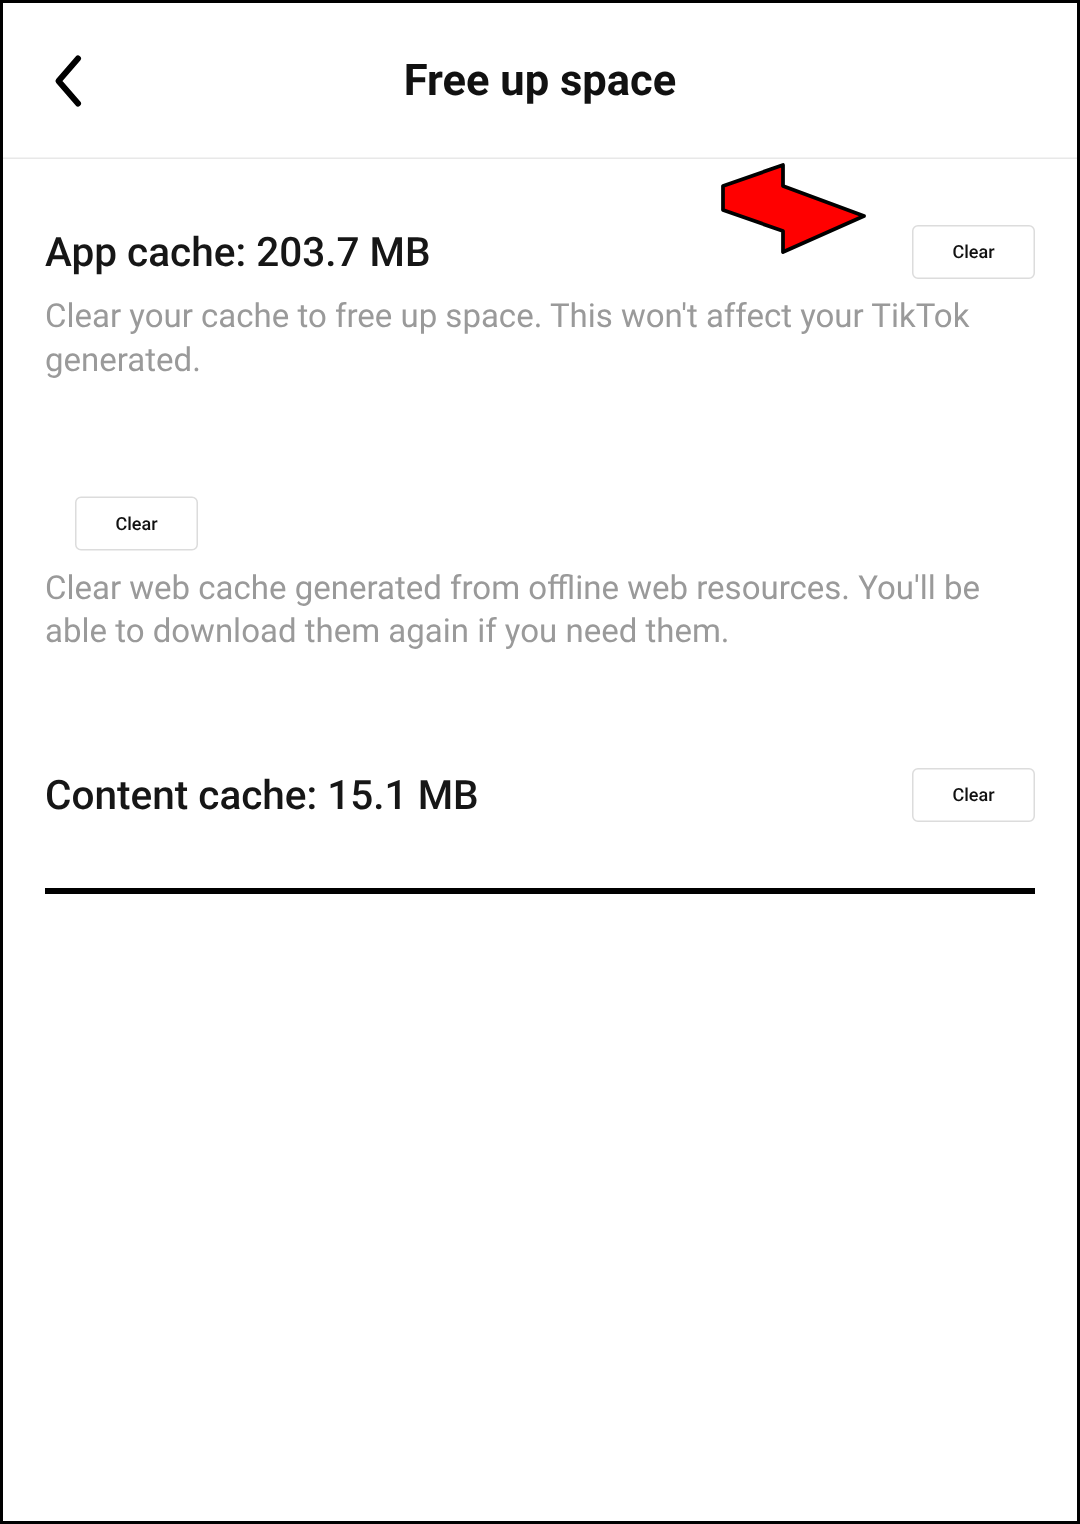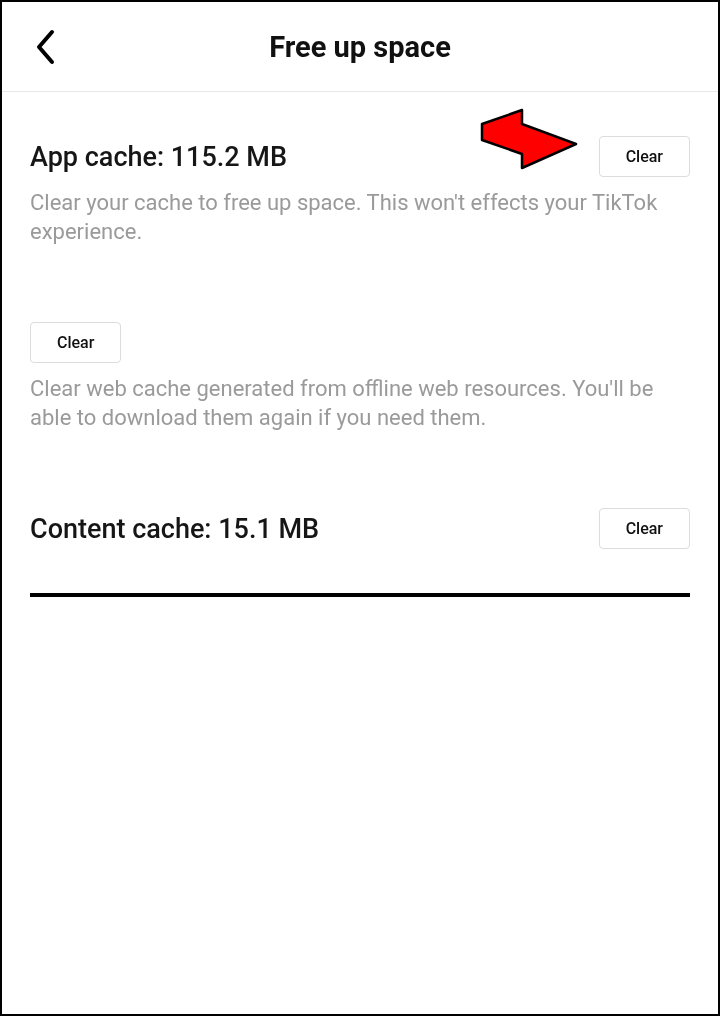--- a/index.html
+++ b/index.html
@@ -7,21 +7,21 @@
       font-family: -apple-system, BlinkMacSystemFont, "Segoe UI", Roboto, Helvetica, Arial, sans-serif;
       background: #fff;
       width: 720px;
       height: 1016px;
       border: 2px solid #000;
       position: relative;
     }
     .header {
       display: flex;
       align-items: center;
-      height: 90px;
+      height: 104px;
       border-bottom: 1px solid #e8e8e8;
       position: relative;
     }
     .back-button {
       position: absolute;
       left: 28px;
       top: 50%;
       transform: translateY(-50%);
       width: 30px;
       height: 40px;
@@ -61,25 +61,26 @@
     .section-title {
       font-size: 27px;
       font-weight: 500;
       color: #161616;
     }
     .clear-button {
       border: 1px solid #dcdcdc;
       background: #fff;
       border-radius: 4px;
       padding: 10px 26px;
-      font-size: 16px;
+      font-size: 12px;
       font-weight: 500;
       color: #111;
       cursor: pointer;
       font-family: inherit;
+      margin-left: 20px;
     }
     .section-desc {
       font-size: 22px;
       color: #9a9a9a;
       line-height: 1.3;
       font-weight: 400;
     }
     .arrow-annotation {
       position: absolute;
       left: 470px;
@@ -98,24 +99,24 @@
       <polyline points="17,3 4,18 17,33" fill="none" stroke="#000" stroke-width="4" stroke-linecap="round" stroke-linejoin="round"></polyline>
     </svg>
   </div>
   <div class="title">Free up space</div>
 </div>
 
 <div class="content">
 
   <div class="section">
     <div class="section-row">
-      <div class="section-title">App cache: 115.2 MB</div>
+      <div class="section-title">App cache: 203.7 MB</div>
       <button class="clear-button">Clear</button>
     </div>
-    <div class="section-desc">Clear your cache to free up space. This won't effects your TikTok experience.</div>
+    <div class="section-desc">Clear your cache to free up space. This won't affect your TikTok generated.</div>
   </div>
 
   <div class="section">
     <div class="section-row">
       <button class="clear-button">Clear</button>
     </div>
     <div class="section-desc">Clear web cache generated from offline web resources. You'll be able to download them again if you need them.</div>
   </div>
 
   <div class="section section-last">

